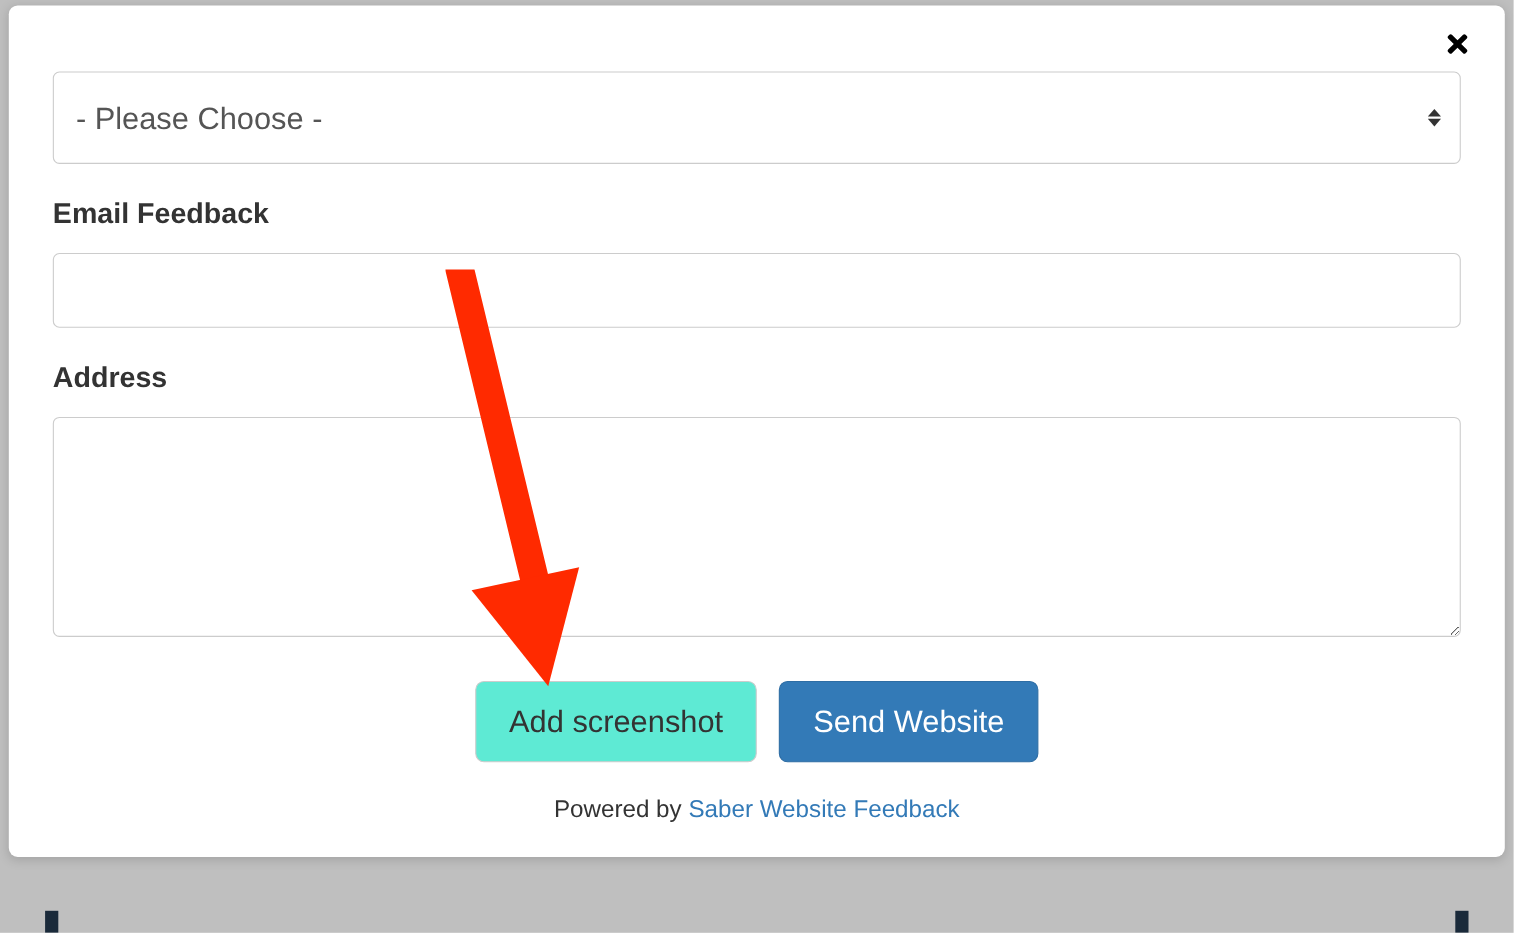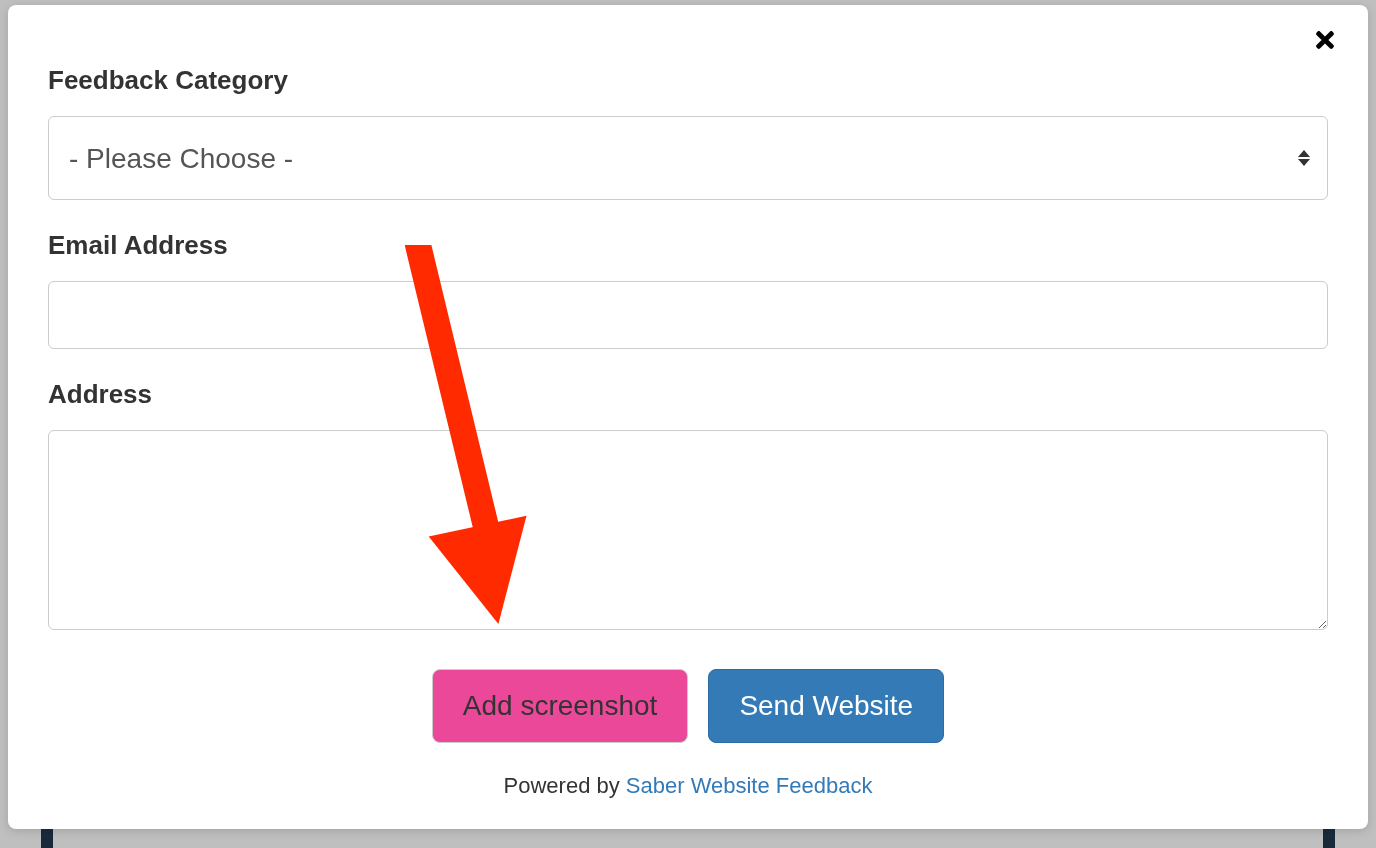--- a/index.html
+++ b/index.html
@@ -123,21 +123,21 @@
     }
     .btn {
       padding: 22px 30px;
       font-size: 28px;
       border-radius: 8px;
       cursor: pointer;
       font-family: inherit;
       line-height: 1;
     }
     .btn-default {
-      background: #ec4899;
+      background: #5eead4;
       color: #333333;
       border: 1px solid #cccccc;
     }
     .btn-primary {
       background: #337ab7;
       color: #fff;
       border: 1px solid #2e6da4;
     }
     .footer-text {
       text-align: center;
@@ -171,34 +171,33 @@
 
 <div class="modal">
 
   <button class="close-btn">
     <svg width="26" height="26" viewBox="0 0 352 512" fill="#000">
       <path d="M242.72 256l100.07-100.07c12.28-12.28 12.28-32.19 0-44.48l-22.24-22.24c-12.28-12.28-32.19-12.28-44.48 0L176 189.28 75.93 89.21c-12.28-12.28-32.19-12.28-44.48 0L9.21 111.45c-12.28 12.28-12.28 32.19 0 44.48L109.28 256 9.21 356.07c-12.28 12.28-12.28 32.19 0 44.48l22.24 22.24c12.28 12.28 32.2 12.28 44.48 0L176 322.72l100.07 100.07c12.28 12.28 32.2 12.28 44.48 0l22.24-22.24c12.28-12.28 12.28-32.19 0-44.48L242.72 256z"></path>
     </svg>
   </button>
 
   <div class="form-group">
-    <label class="form-label">Feedback Category</label>
     <div class="select-wrapper">
       <select class="form-select">
         <option>- Please Choose -</option>
       </select>
       <div class="select-arrows">
         <div class="arrow-up"></div>
         <div class="arrow-down"></div>
       </div>
     </div>
   </div>
 
   <div class="form-group">
-    <label class="form-label">Email Address</label>
+    <label class="form-label">Email Feedback</label>
     <input type="text" class="form-input" value="" style="">
   </div>
 
   <div class="form-group">
     <label class="form-label">Address</label>
     <textarea class="form-textarea" style=""></textarea>
   </div>
 
   <div class="button-row">
     <button class="btn btn-default">Add screenshot</button>

